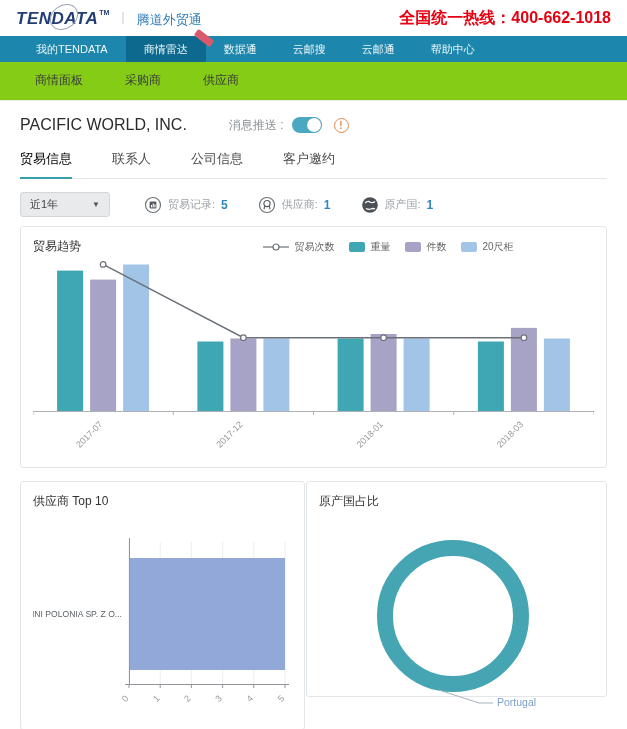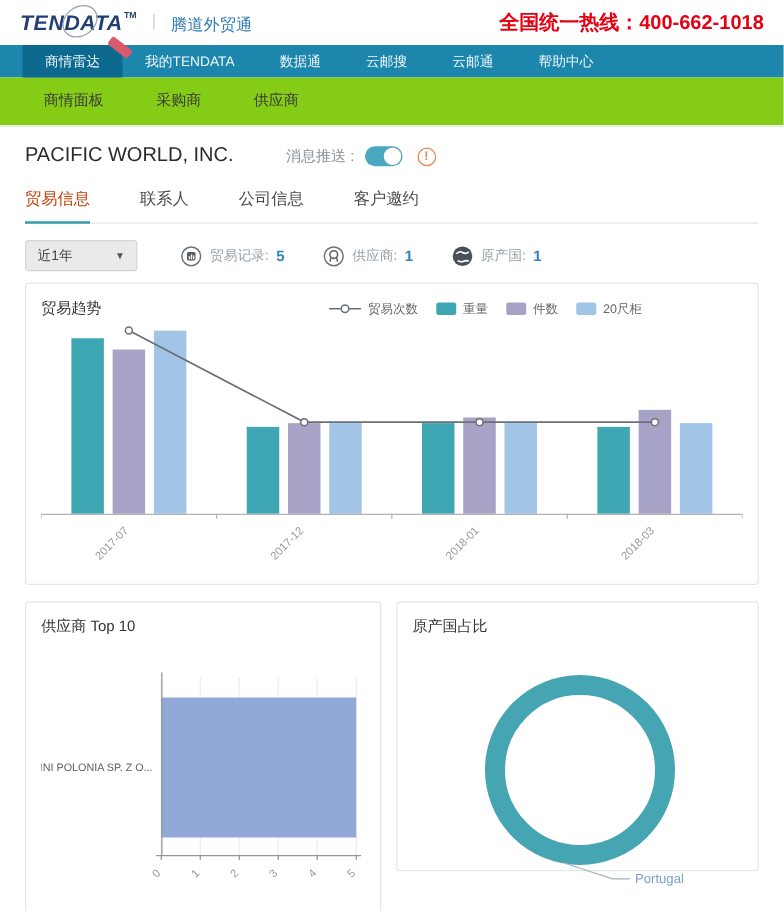--- a/index.html
+++ b/index.html
@@ -30,62 +30,62 @@
   .company-row { display:flex; align-items:center; padding:15px 20px 0 20px; }
   .company-name { font-size:16px; color:#2b2b2b; }
   .push-label { margin-left:42px; font-size:12px; color:#8a9096; }
   .toggle { margin-left:8px; width:30px; height:16px; border-radius:8px; background:#4aa9c0; position:relative; cursor:pointer; }
   .toggle .knob { position:absolute; right:1px; top:1px; width:14px; height:14px; border-radius:50%; background:#fff; box-shadow:0 0 1px rgba(0,0,0,.3); }
   .hint { margin-left:12px; width:15px; height:15px; border-radius:50%; border:1px solid #e08a4e; color:#e08a4e; font-size:10px; font-weight:bold; display:flex; align-items:center; justify-content:center; cursor:pointer; }
 
   
   .tabs { display:flex; gap:40px; margin:16px 20px 0 20px; border-bottom:1px solid #e6e6e6; }
   .tab { font-size:13px; color:#4a4a4a; padding-bottom:9px; cursor:pointer; }
-  .tab.active { color:#c2410c; border-bottom:2px solid #35a0ac; margin-bottom:-1px;font-family:Liberation Serif, serif; }
+  .tab.active { color:#000000; border-bottom:2px solid #35a0ac; margin-bottom:-1px;font-family:Liberation Serif, serif; }
 
   
   .filter-row { display:flex; align-items:center; margin:13px 20px 9px 20px; }
   .range-select { display:flex; align-items:center; justify-content:space-between; width:90px; height:25px; background:#e9eaec; border:1px solid #d5d6d8; border-radius:3px; padding:0 9px; font-size:11px; color:#444; cursor:pointer; }
   .caret { font-size:8px; color:#555; }
   .stats { display:flex; align-items:center; gap:30px; margin-left:34px; }
   .stat { display:flex; align-items:center; gap:6px; }
   .stat-label { font-size:11px; color:#9aa0a6; }
   .stat-value { font-size:12px; font-weight:bold; color:#2f86c1; }
 
   
   .content { padding:0 20px; }
   .panel { border:1px solid #e3e6e9; border-radius:3px; background:#fff; position:relative; }
   .panel-title { position:absolute; top:11px; left:12px; font-size:12px; color:#333; }
   .panel-main { height:242px; margin-bottom:13px; padding:8px 12px 0 12px; }
   .legend-row { display:flex; align-items:center; gap:15px; justify-content:center; margin:3px 0 0 150px; height:18px; }
   .legend-item { display:flex; align-items:center; gap:5px; font-size:10px; color:#666; }
   .legend-swatch { width:16px; height:10px; border-radius:2px; }
-  .bottom-row { display:flex; gap:12px; }
+  .bottom-row { display:flex; gap:1px; }
   .panel-suppliers { width:285px; height:249px; padding:34px 12px 0 12px; }
   .panel-origin { flex:1; height:216px; padding:30px 10px 0 10px; }
 
   svg text { font-family:"Liberation Sans", sans-serif; }
 </style>
 </head>
 <body>
 
 <div class="header">
   <div class="logo-wrap">
     <span class="logo-text">TENDATA</span>
     <span class="logo-swoosh"></span>
     <span class="logo-tm">TM</span>
     <span class="logo-div">|</span>
     <span class="logo-suffix">腾道外贸通</span>
   </div>
   <div class="hotline">全国统一热线：400-662-1018</div>
 </div>
 
 <div class="nav">
+    <div class="nav-item">我的TENDATA</div>
     <div class="nav-item active">商情雷达<span class="ribbon"></span></div>
-    <div class="nav-item">我的TENDATA</div>
     <div class="nav-item">数据通</div>
     <div class="nav-item">云邮搜</div>
     <div class="nav-item">云邮通</div>
     <div class="nav-item">帮助中心</div>
   </div>
 
 <div class="subnav">
     <div class="subnav-item">商情面板</div>
     <div class="subnav-item">采购商</div>
     <div class="subnav-item">供应商</div>

